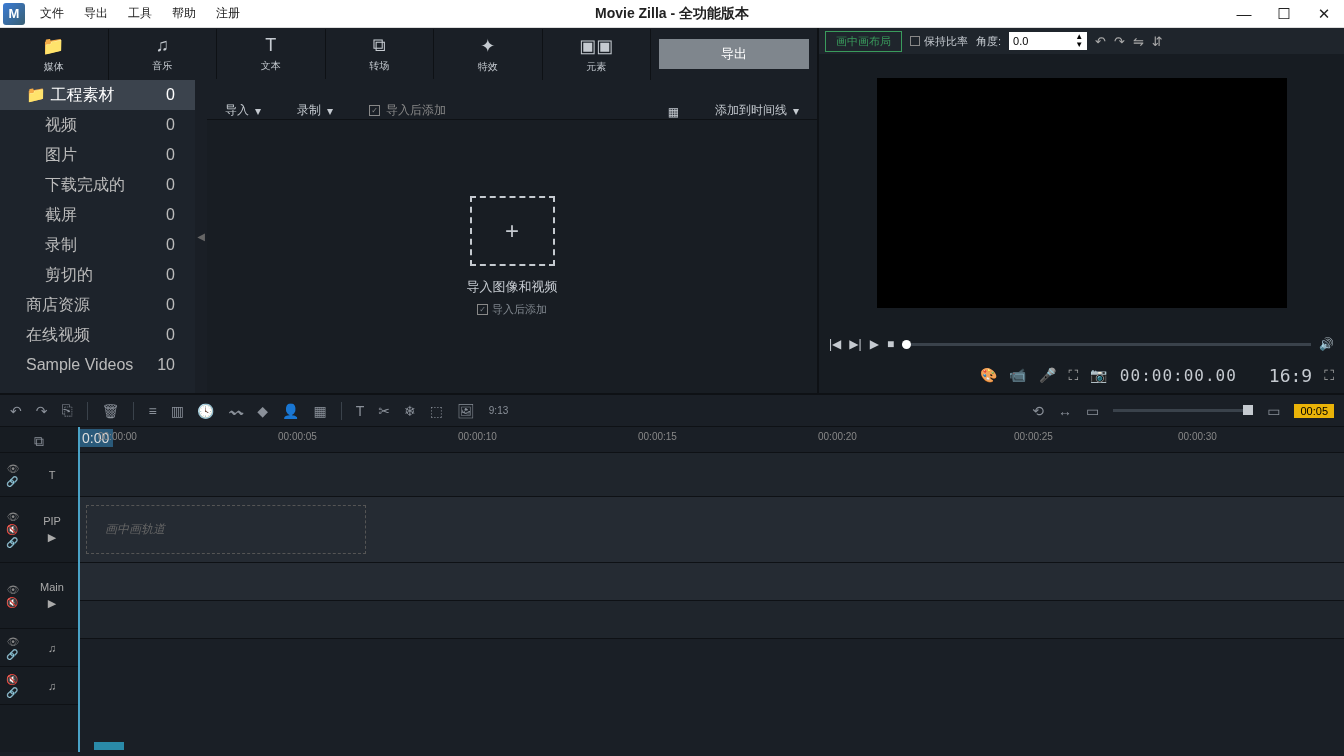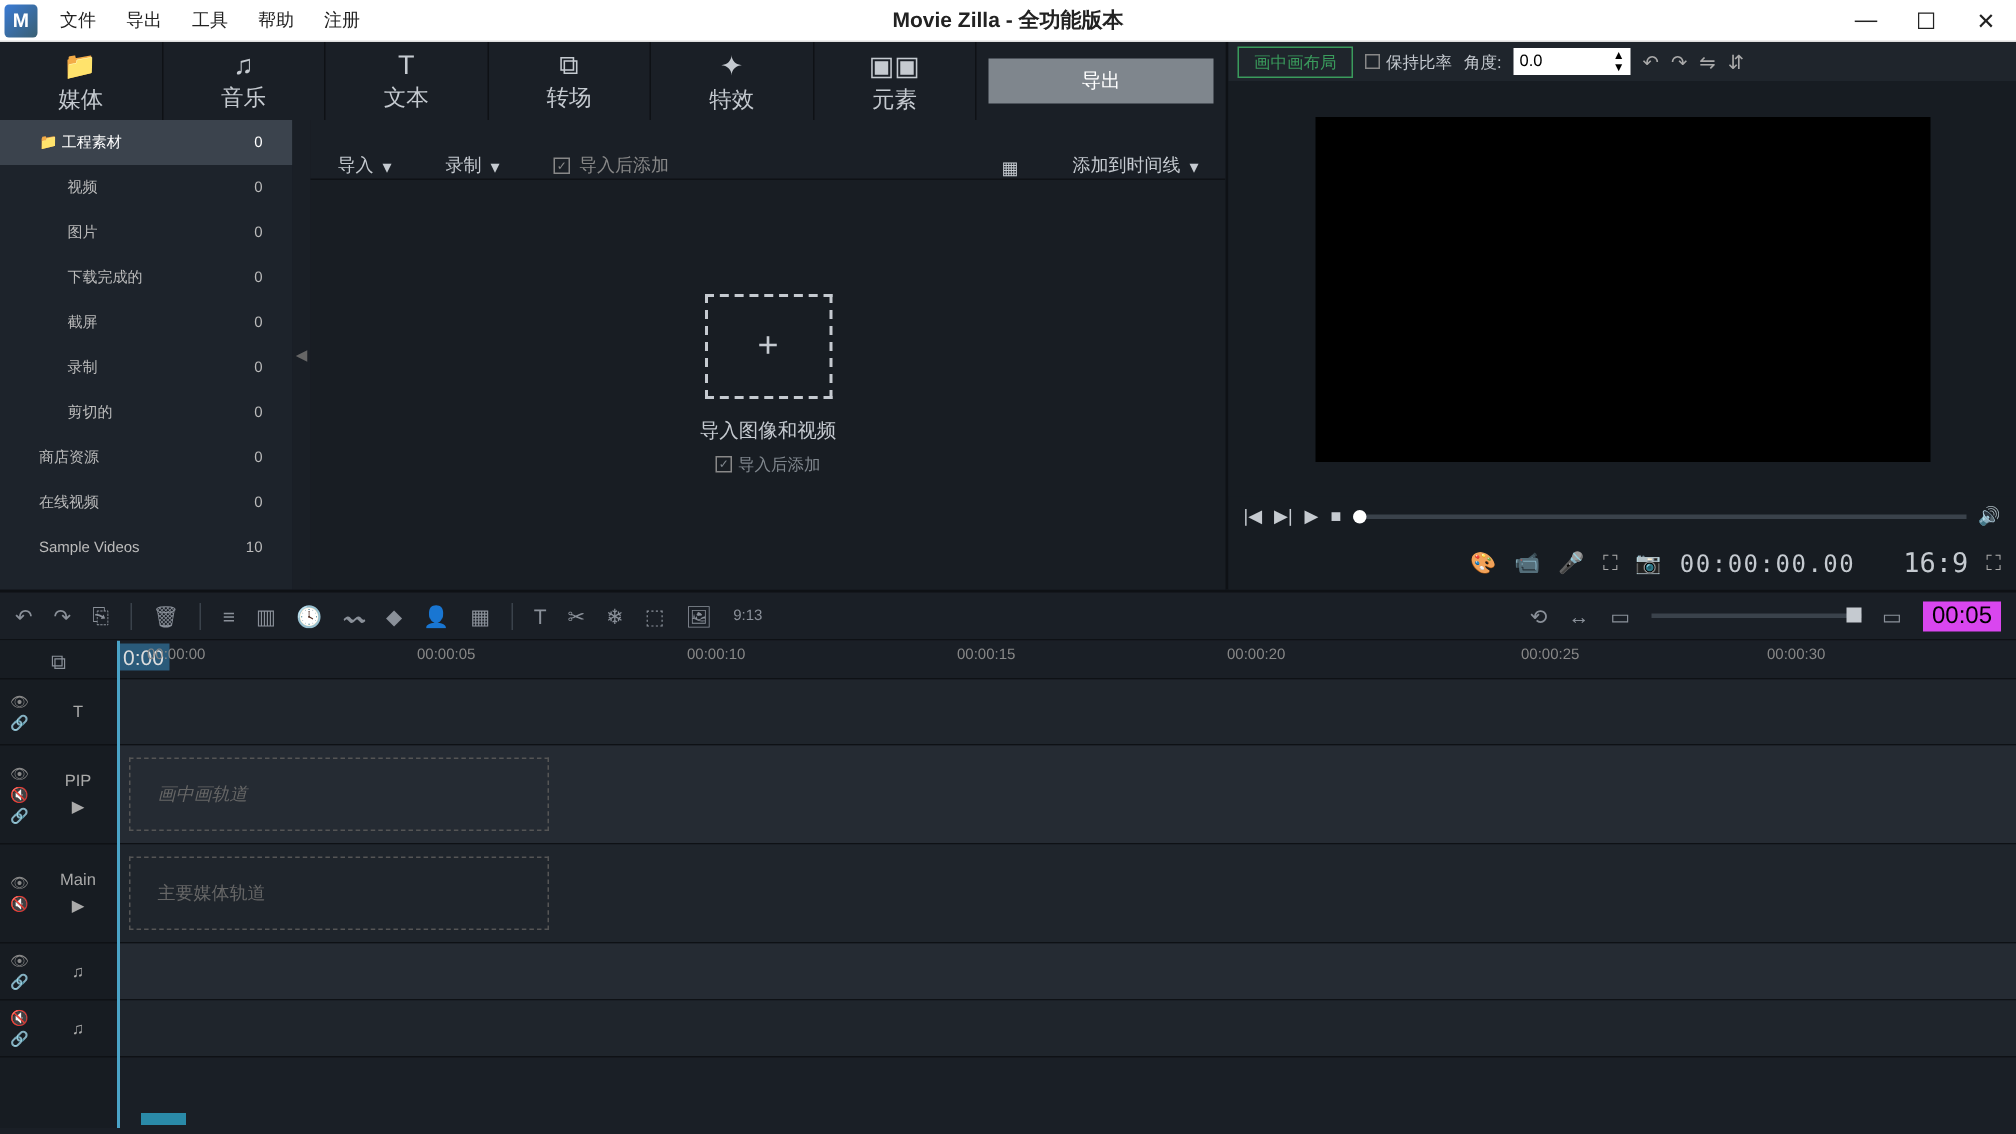--- a/index.html
+++ b/index.html
@@ -16,27 +16,27 @@
 
 .top-area { display: flex; height: 365px; }
 .left-top { flex: 1; background: #171c22; display: flex; flex-direction: column; border-right: 2px solid #0e1115;}
 .preview-panel { width: 525px; background: #171c22; display: flex; flex-direction: column; }
 
 
 .cat-tabs { height: 52px; background: #1a1f26; display: flex; align-items: center; }
 .cat-tab { flex: 1; text-align: center; cursor: pointer; padding: 6px 0; border-right: 1px solid #0e1115; }
 .cat-tab:last-of-type { border-right: none; }
 .cat-tab .ico { font-size: 18px; display: block; margin-bottom: 2px; }
-.cat-tab .lbl { font-size: 15px; }
+.cat-tab .lbl { font-size: 10px; }
 .export-btn { width: 150px; height: 30px; margin: 0 8px; background: #7f868d; color: #fff; display: flex; align-items: center; justify-content: center; font-size: 13px; cursor: pointer; }
 
 
 .content-split { flex: 1; display: flex; overflow: hidden; }
 .sidebar-list { width: 195px; background: #1d232b; overflow: hidden; }
-.sidebar-row { height: 30px; display: flex; align-items: center; padding: 0 20px 0 26px; cursor: pointer; justify-content: space-between; font-size: 10px; color: #bbb; }
+.sidebar-row { height: 30px; display: flex; align-items: center; padding: 0 20px 0 26px; cursor: pointer; justify-content: space-between; font-size: 16px; color: #bbb; }
 .sidebar-row.selected { background: #3b434d; color: #fff; }
 .sidebar-row.child { padding-left: 45px; }
 .sidebar-row.top { padding-left: 26px; }
 .sidebar-collapse { width: 12px; background: #1a1f26; display:flex; align-items:center; justify-content:center; cursor:pointer; color:#666; font-size:10px;}
 .media-pane { flex: 1; background: #181d23; display: flex; flex-direction: column; }
 .media-toolbar { height: 40px; display: flex; align-items: flex-end; background: #1a1f26; border-bottom: 1px solid #0e1115;}
 .mt-btn { padding: 0 18px; display: flex; align-items: center; gap: 6px; cursor: pointer; font-size: 12px; }
 .mt-spacer { flex: 1; }
 .media-drop { flex: 1; display: flex; flex-direction: column; align-items: center; justify-content: center; }
 .drop-box { width: 85px; height: 70px; border: 2px dashed #c5cad0; display: flex; align-items: center; justify-content: center; font-size: 24px; color: #c5cad0; cursor: pointer; }
@@ -60,21 +60,21 @@
 .timecode { font-family: monospace; font-size: 16px; letter-spacing: 1px; color:#c5cad0; }
 .aspect { font-family: monospace; font-size: 18px; color:#c5cad0; margin-left: 20px;}
 
 
 .tl-toolbar { height: 34px; background: #1a1f26; display: flex; align-items: center; padding: 0 10px; gap: 14px; border-top:2px solid #0e1115; border-bottom: 1px solid #0e1115;}
 .tl-icon { cursor: pointer; font-size: 14px; color: #8a9099; }
 .tl-sep { width: 1px; height: 18px; background: #3a424b; }
 .tl-spacer { flex: 1; }
 .zoom-slider { width: 140px; height: 3px; background: #3a424b; position: relative; }
 .zoom-slider .handle { position:absolute; right:0; top:-4px; width:10px; height:10px; background:#c5cad0; }
-.dur-box { background:#d946ef; color:#000; padding:1px 6px; font-size:16px; }
+.dur-box { background:#eab308; color:#000; padding:1px 6px; font-size:11px; }
 
 
 .timeline-area { display: flex; height: 325px; background: #1a1f26; }
 .tl-tracks-header { width: 78px; background: #171c22; }
 .tl-ruler-spacer { padding-top:4px; height:26px; display:flex; align-items:center; justify-content:center; border-bottom:1px solid #0e1115;}
 .tl-track-head { display:flex; align-items:center; border-bottom: 1px solid #0e1115; }
 .tl-th-icons { width:26px; display:flex; flex-direction:column; align-items:center; justify-content:center; gap:2px; font-size:10px; color:#888;}
 .tl-th-label { flex:1; text-align:center; font-size:11px; color:#aaa;}
 .tl-content { flex: 1; position: relative; overflow: hidden; }
 .tl-ruler { height: 26px; background: #1a1f26; border-bottom: 1px solid #0e1115; position: relative; font-size:10px; color:#888;}
@@ -326,20 +326,17 @@
         <span class="tick" style="left: 560px;">00:00:15</span>
         <span class="tick" style="left: 740px;">00:00:20</span>
         <span class="tick" style="left: 920px; padding-left: 16px;">00:00:25</span>
         <span class="tick" style="left: 1100px;">00:00:30</span>
       </div>
     <div class="tl-playhead"></div>
     <div class="tl-row" style="height:44px"></div>
     <div class="tl-row alt" style="height:66px">
       <div class="track-placeholder">画中画轨道</div>
     </div>
-    <div class="tl-row" style="height:66px">
-      <div class="track-placeholder">主要媒体轨道</div>
-    </div>
     <div class="tl-row alt" style="height:38px"></div>
     <div class="tl-row" style="height:38px"></div>
     <div class="scroll-thumb"></div>
   </div>
 </div>
 
 </body></html>

